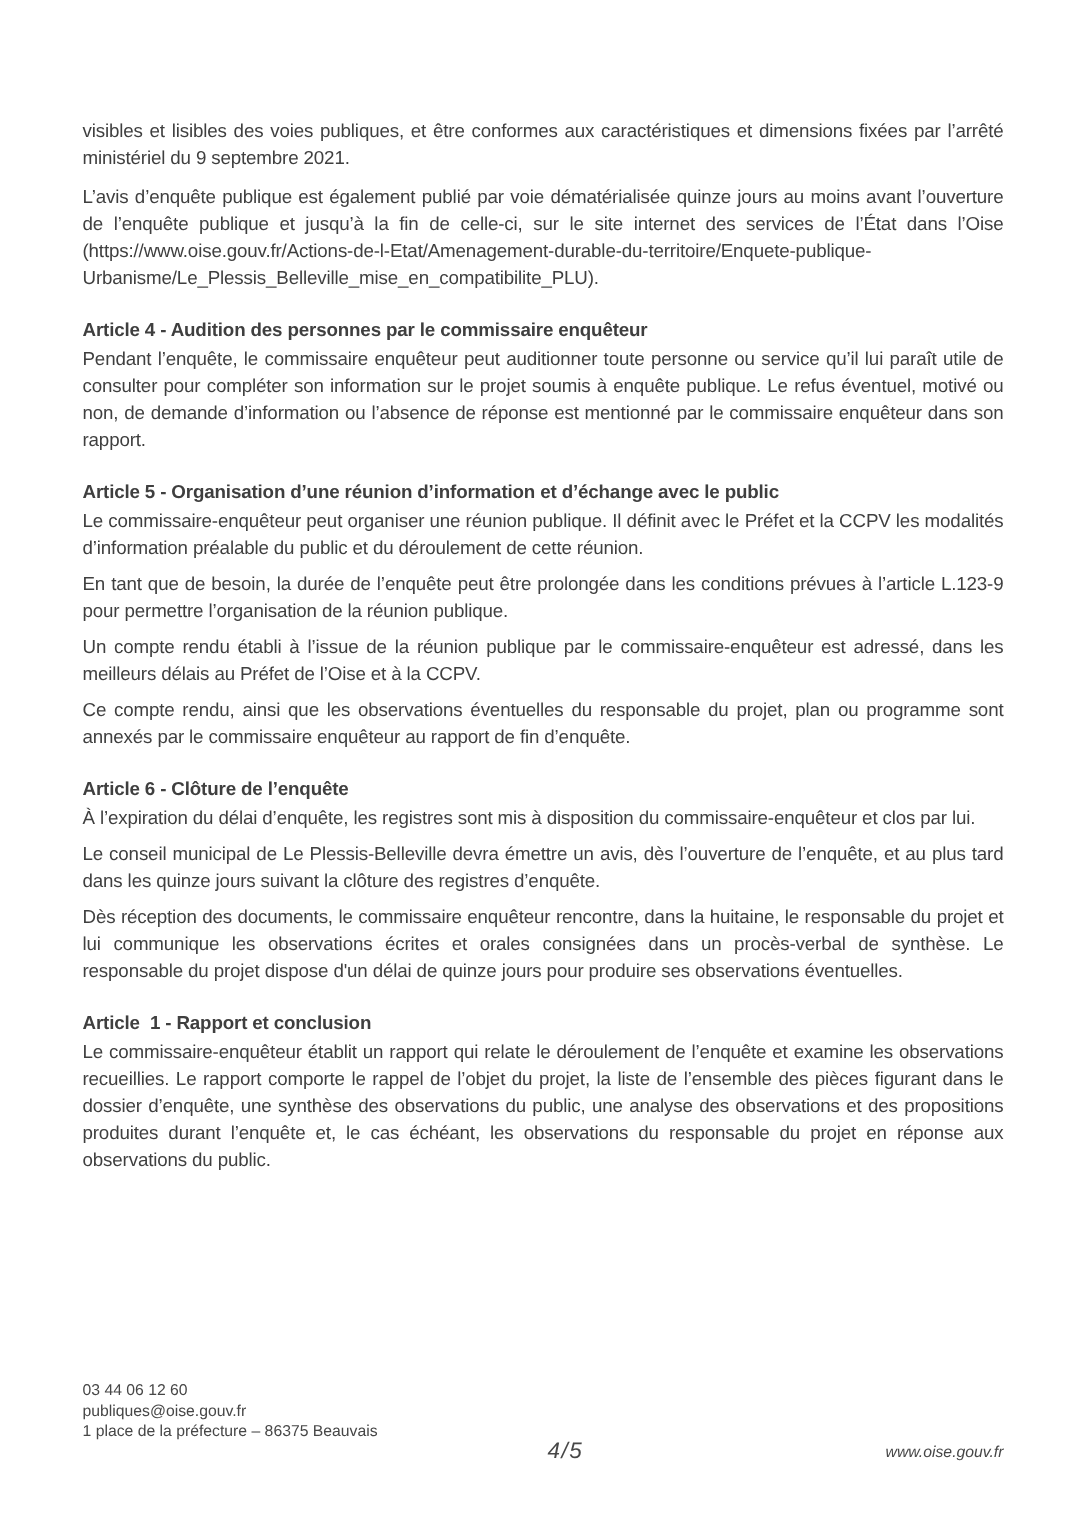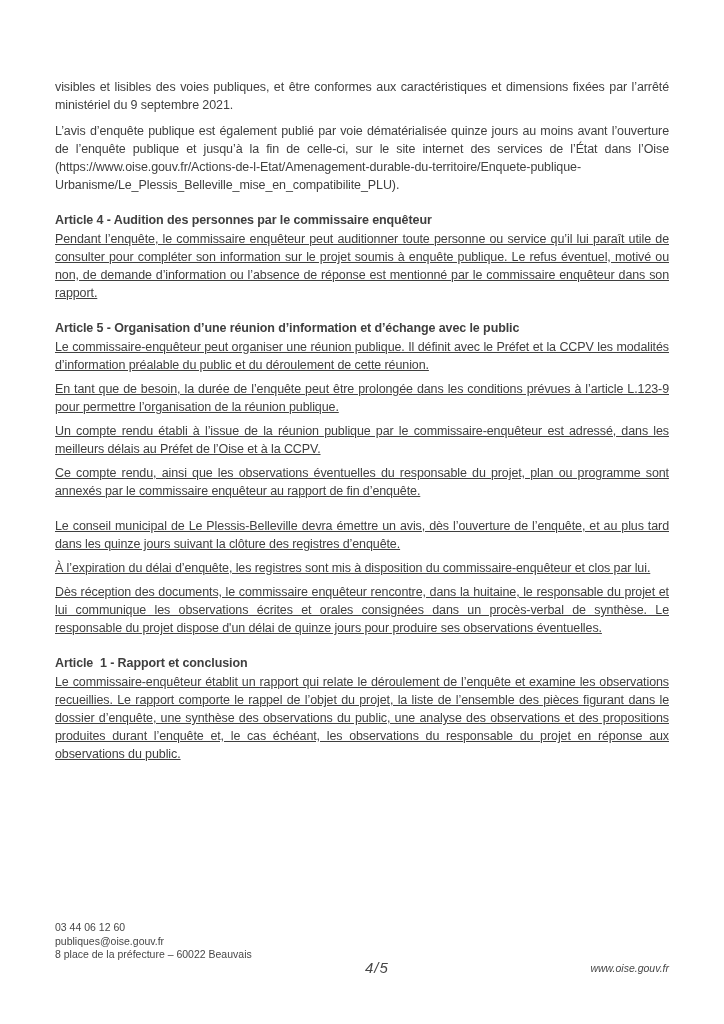--- a/index.html
+++ b/index.html
@@ -40,21 +40,20 @@
   .article-heading {
     font-size: 12.5px;
     line-height: 18px;
     letter-spacing: -0.1px;
     font-weight: bold;
     margin: 0 0 1px 0;
     white-space: pre-wrap;
   }
   .article .body-p {
     margin: 0 0 6px 0;
-    text-decoration: underline;
   }
   .footer {
     position: absolute;
     left: 55px;
     right: 55px;
     top: 921px;
     font-size: 10.5px;
     line-height: 13.5px;
     color: #474747;
   }
@@ -91,32 +90,33 @@
           <p class="body-p">Pendant l’enquête, le commissaire enquêteur peut auditionner toute personne ou service qu’il lui paraît utile de consulter pour compléter son information sur le projet soumis à enquête publique. Le refus éventuel, motivé ou non, de demande d’information ou l’absence de réponse est mentionné par le commissaire enquêteur dans son rapport.</p>
         </section>
         <section class="article">
           <h2 class="article-heading">Article 5 - Organisation d’une réunion d’information et d’échange avec le public</h2>
           <p class="body-p">Le commissaire-enquêteur peut organiser une réunion publique. Il définit avec le Préfet et la CCPV les modalités d’information préalable du public et du déroulement de cette réunion.</p>
           <p class="body-p">En tant que de besoin, la durée de l’enquête peut être prolongée dans les conditions prévues à l’article L.123-9 pour permettre l’organisation de la réunion publique.</p>
           <p class="body-p">Un compte rendu établi à l’issue de la réunion publique par le commissaire-enquêteur est adressé, dans les meilleurs délais au Préfet de l’Oise et à la CCPV.</p>
           <p class="body-p">Ce compte rendu, ainsi que les observations éventuelles du responsable du projet, plan ou programme sont annexés par le commissaire enquêteur au rapport de fin d’enquête.</p>
         </section>
         <section class="article">
+          <h2 class="article-heading">Article 6 - Clôture de l’enquête</h2>
+          <p class="body-p">À l’expiration du délai d’enquête, les registres sont mis à disposition du commissaire-enquêteur et clos par lui.</p>
           <p class="body-p">Le conseil municipal de Le Plessis-Belleville devra émettre un avis, dès l’ouverture de l’enquête, et au plus tard dans les quinze jours suivant la clôture des registres d’enquête.</p>
-          <p class="body-p">À l’expiration du délai d’enquête, les registres sont mis à disposition du commissaire-enquêteur et clos par lui.</p>
           <p class="body-p">Dès réception des documents, le commissaire enquêteur rencontre, dans la huitaine, le responsable du projet et lui communique les observations écrites et orales consignées dans un procès-verbal de synthèse. Le responsable du projet dispose d'un délai de quinze jours pour produire ses observations éventuelles.</p>
         </section>
         <section class="article">
           <h2 class="article-heading">Article  1 - Rapport et conclusion</h2>
           <p class="body-p">Le commissaire-enquêteur établit un rapport qui relate le déroulement de l’enquête et examine les observations recueillies. Le rapport comporte le rappel de l’objet du projet, la liste de l’ensemble des pièces figurant dans le dossier d’enquête, une synthèse des observations du public, une analyse des observations et des propositions produites durant l’enquête et, le cas échéant, les observations du responsable du projet en réponse aux observations du public.</p>
         </section>
       </div>
   </div>
 
   <footer class="footer">
     <span class="footer-line">03 44 06 12 60</span>
     <span class="footer-line">publiques@oise.gouv.fr</span>
-    <span class="footer-line">8 place de la préfecture – 60022 Beauvais</span>
+    <span class="footer-line">1 place de la préfecture – 86375 Beauvais</span>
     <span class="footer-line footer-website">www.oise.gouv.fr</span>
     <span class="page-number">4/5</span>
   </footer>
 
 </div>
 
 </body></html>

